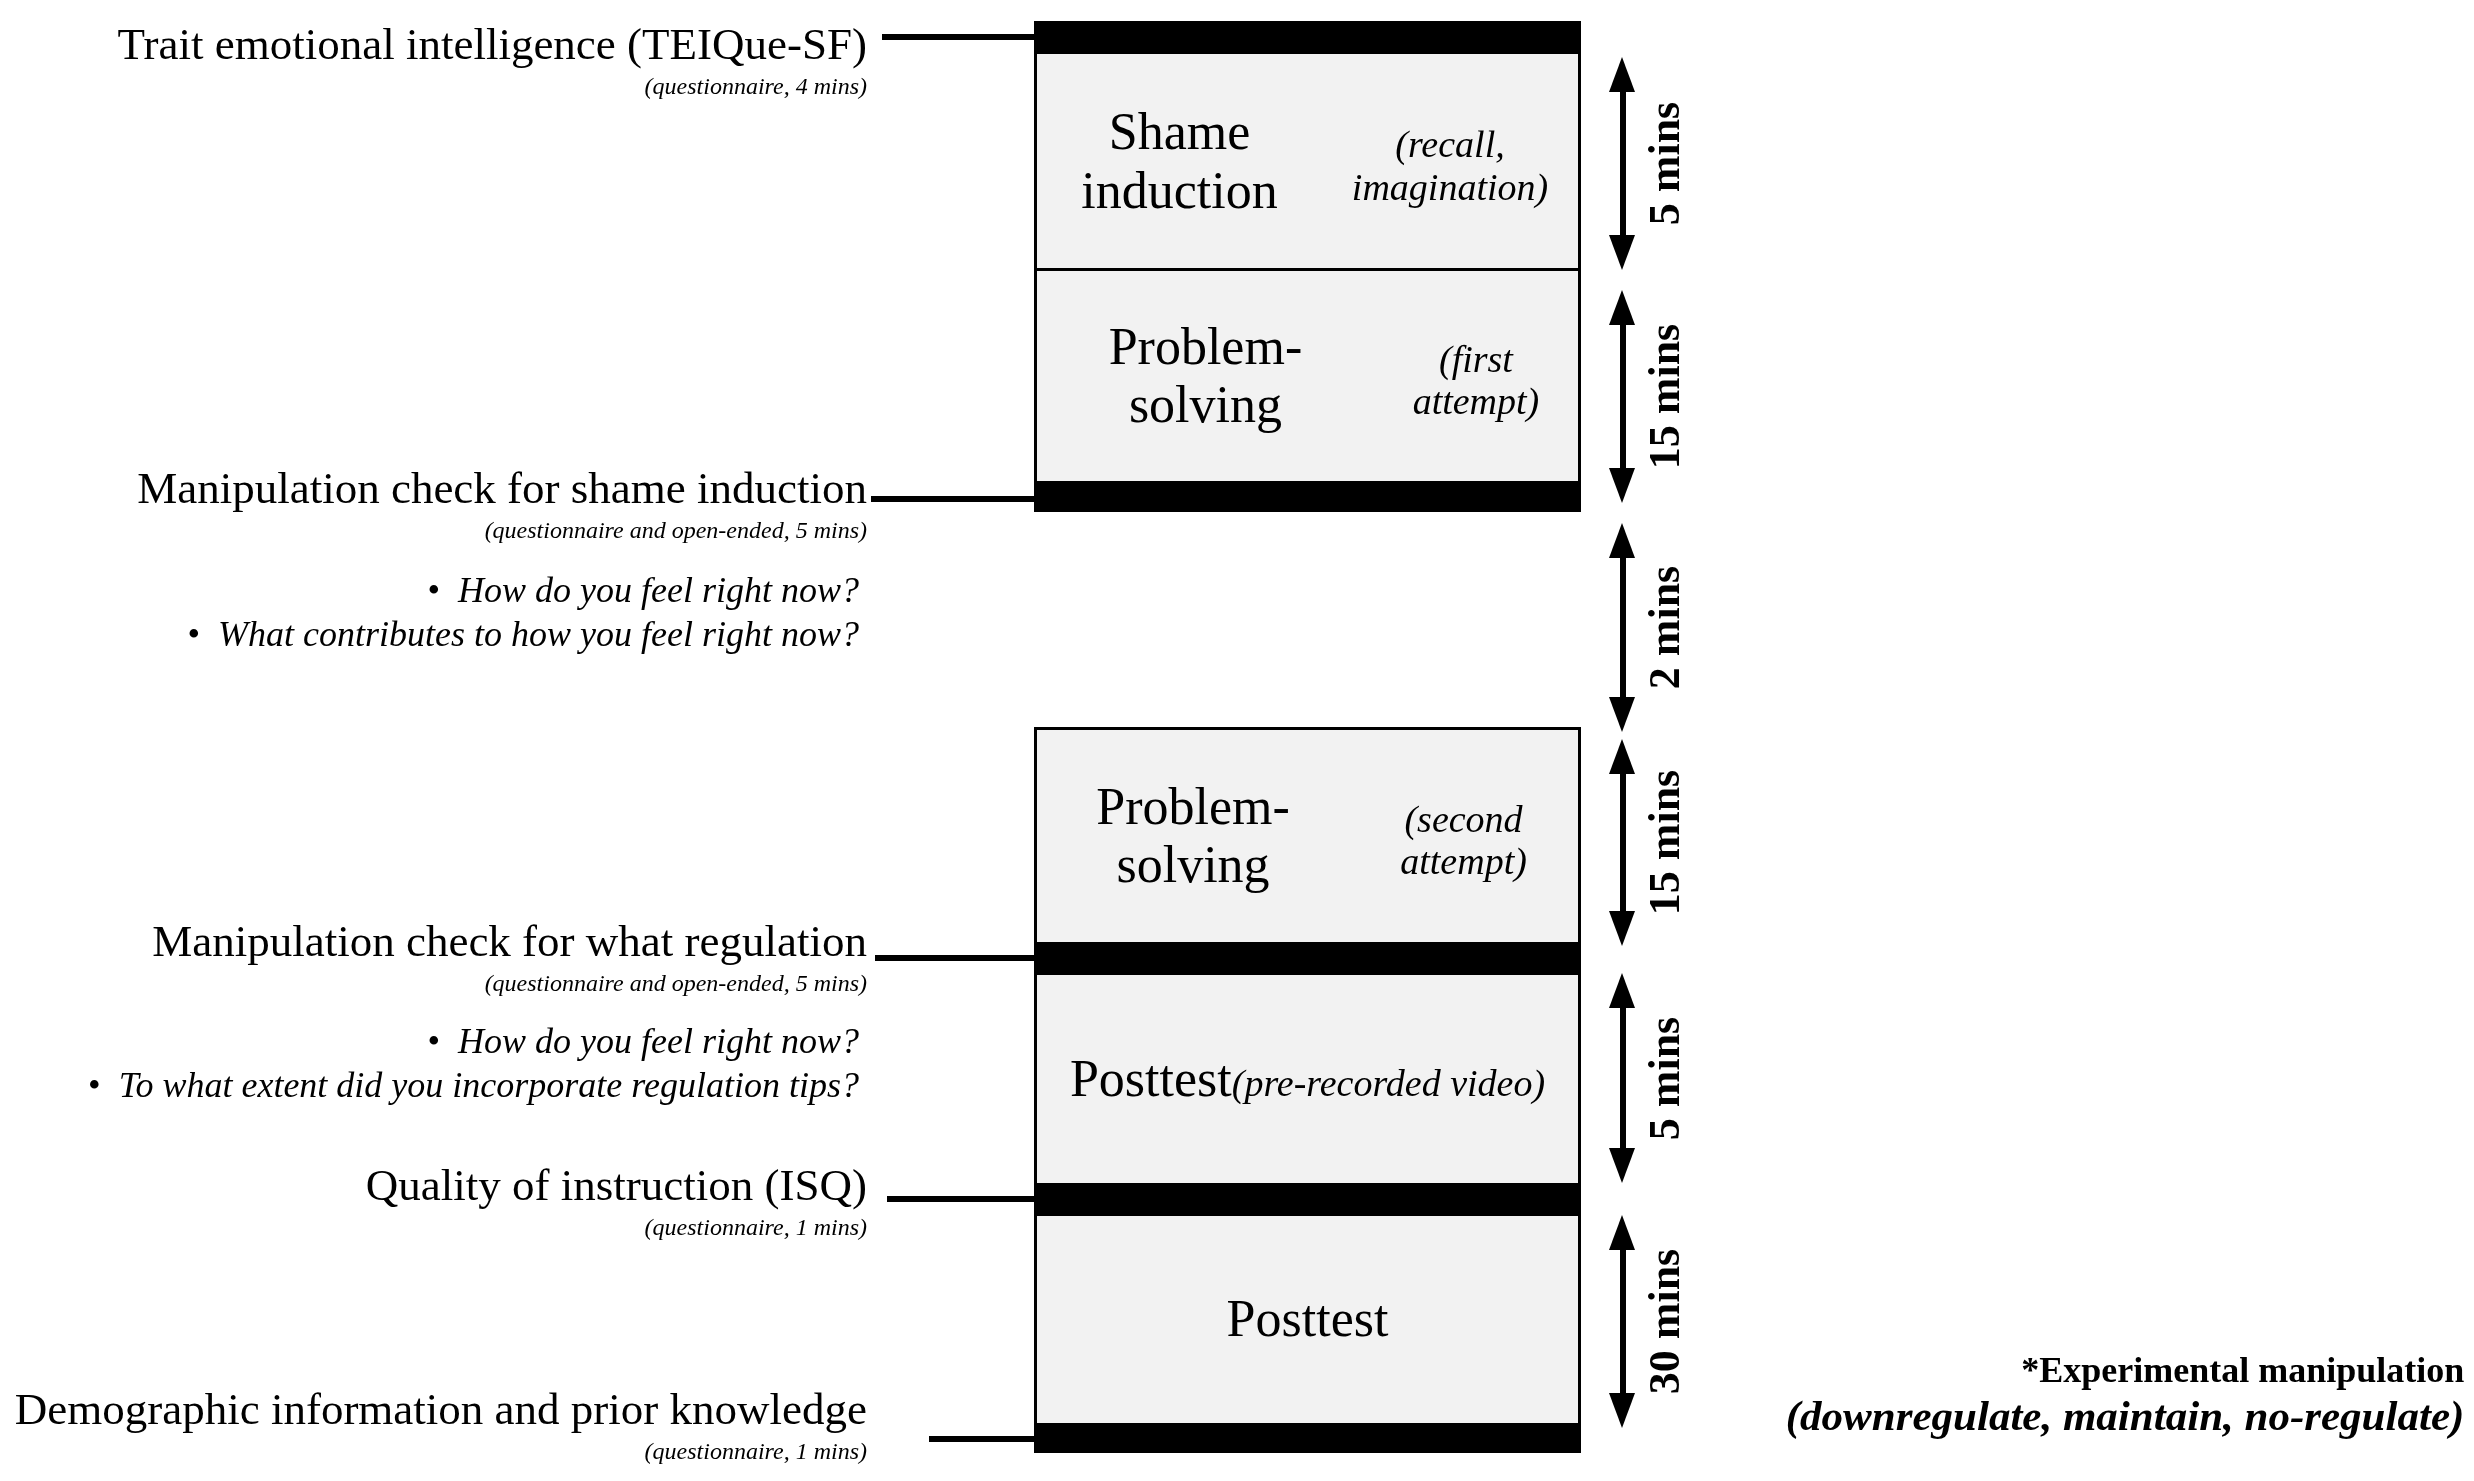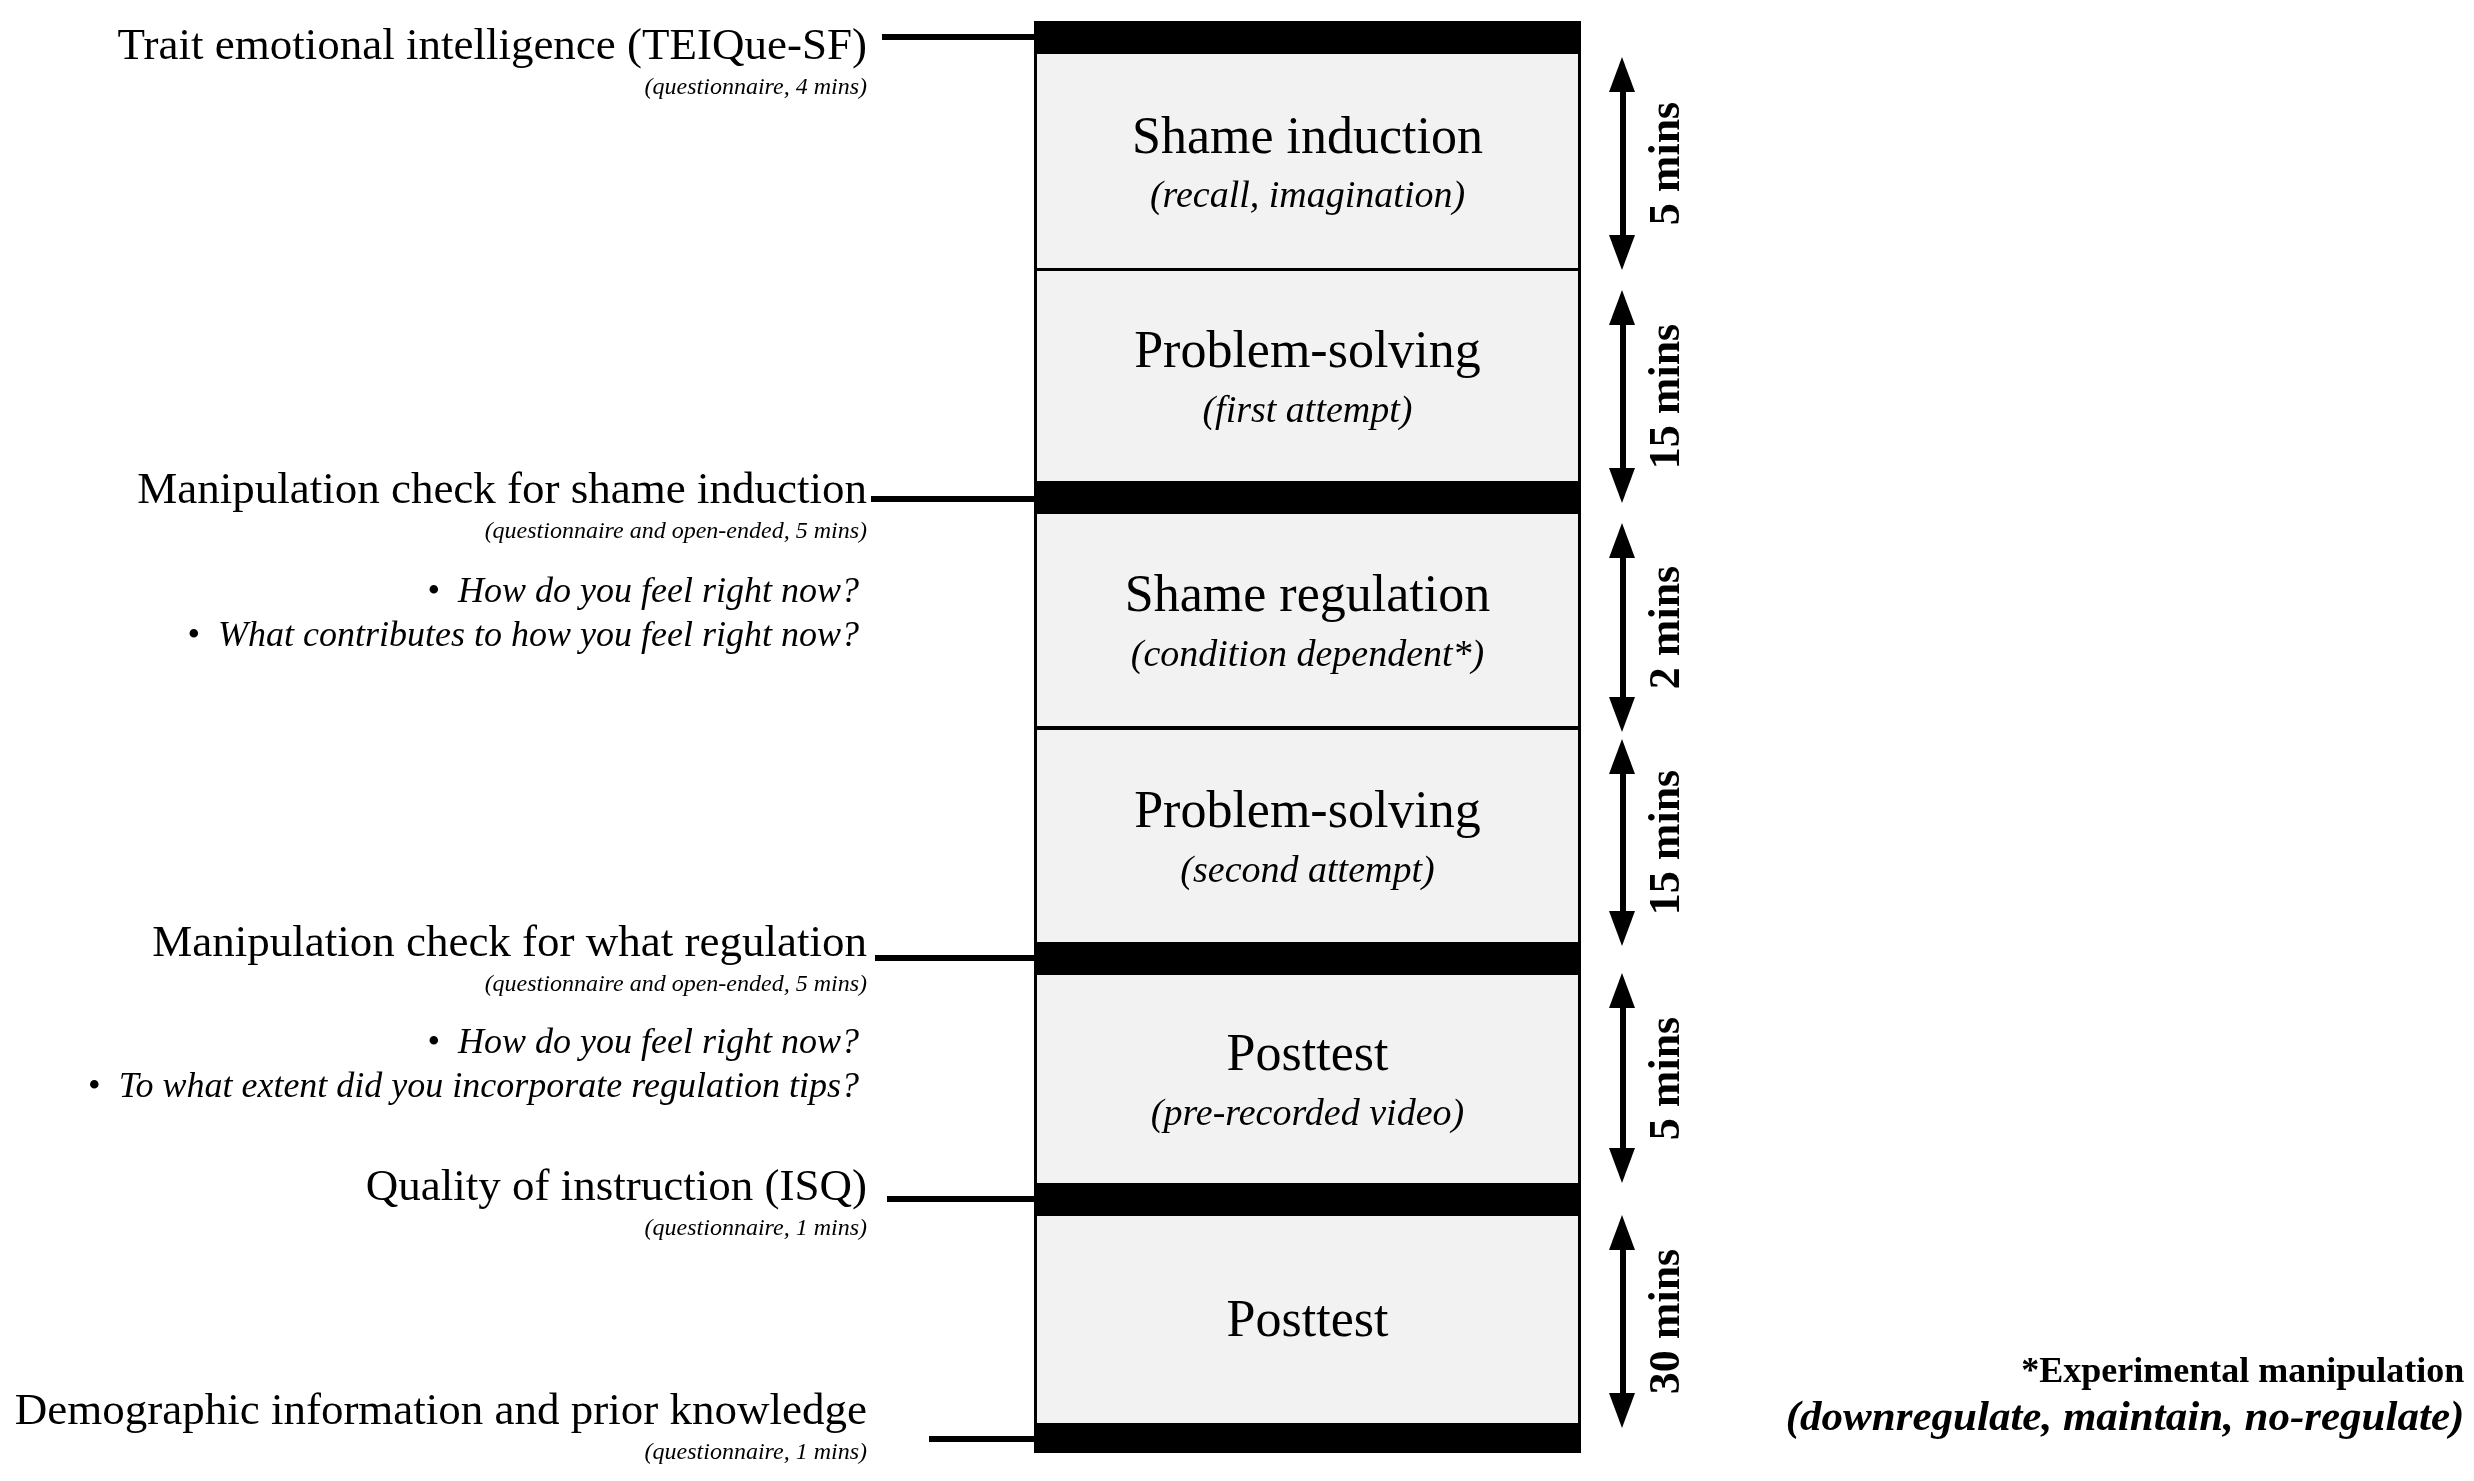--- a/index.html
+++ b/index.html
@@ -15,21 +15,20 @@
 
   
   .stage-box {
     position: absolute;
     left: 1034px;
     width: 547px;
     box-sizing: border-box;
     background: #f2f2f2;
     border: 3px solid #000000;
     display: flex;
-    flex-direction: column;
     justify-content: center;
     align-items: center;
     text-align: center;
   }
   .stage-title   { font-size: 52px; line-height: 1.12; }
   .stage-subtitle{ font-size: 38px; line-height: 1.12; font-style: italic; margin-top: 8.3px; }
 
   .timeline-bar {
     position: absolute;
     left: 1034px;
@@ -127,24 +126,20 @@
   <div class="stage-box" style="top:51px; height:221px;">
     <div class="stage-title">Shame induction</div>
     <div class="stage-subtitle">(recall, imagination)</div>
   </div>
 
   <div class="stage-box" style="top:268px; height:216px;">
     <div class="stage-title">Problem-solving</div>
     <div class="stage-subtitle">(first attempt)</div>
   </div>
 
-  <div class="stage-box" style="top:511px; height:218px;">
-    <div class="stage-title">Shame regulation</div>
-    <div class="stage-subtitle">(condition dependent*)</div>
-  </div>
 
   <div class="stage-box" style="top:727px; height:218px;">
     <div class="stage-title">Problem-solving</div>
     <div class="stage-subtitle">(second attempt)</div>
   </div>
 
   <div class="stage-box" style="top:972px; height:214px;">
     <div class="stage-title">Posttest</div>
     <div class="stage-subtitle">(pre-recorded video)</div>
   </div>

